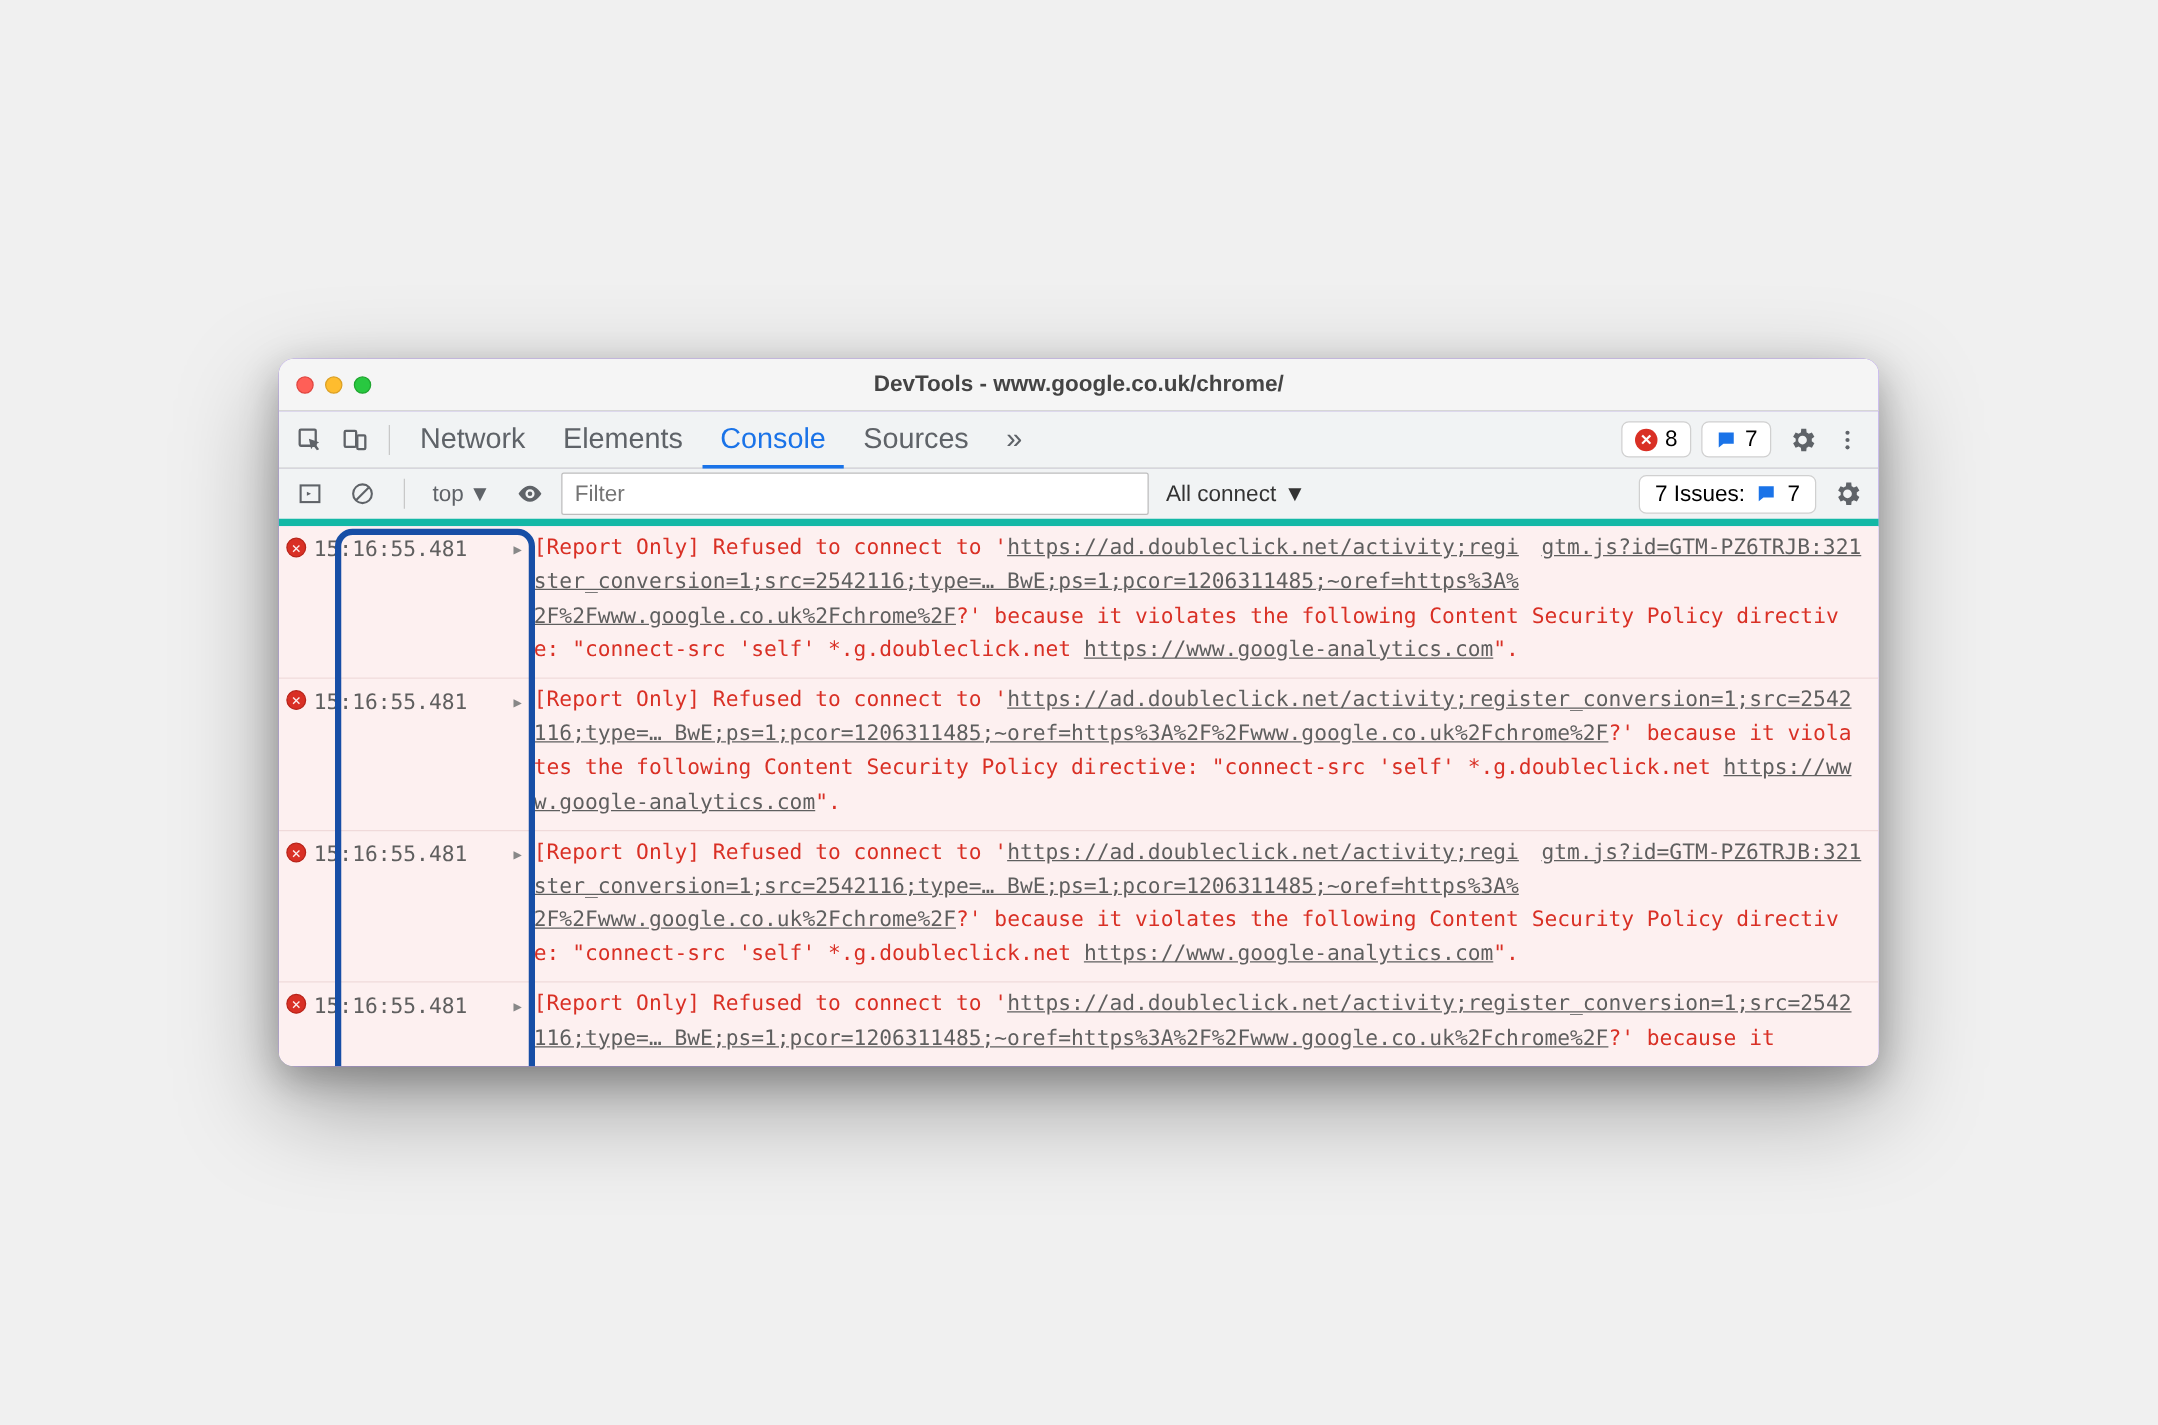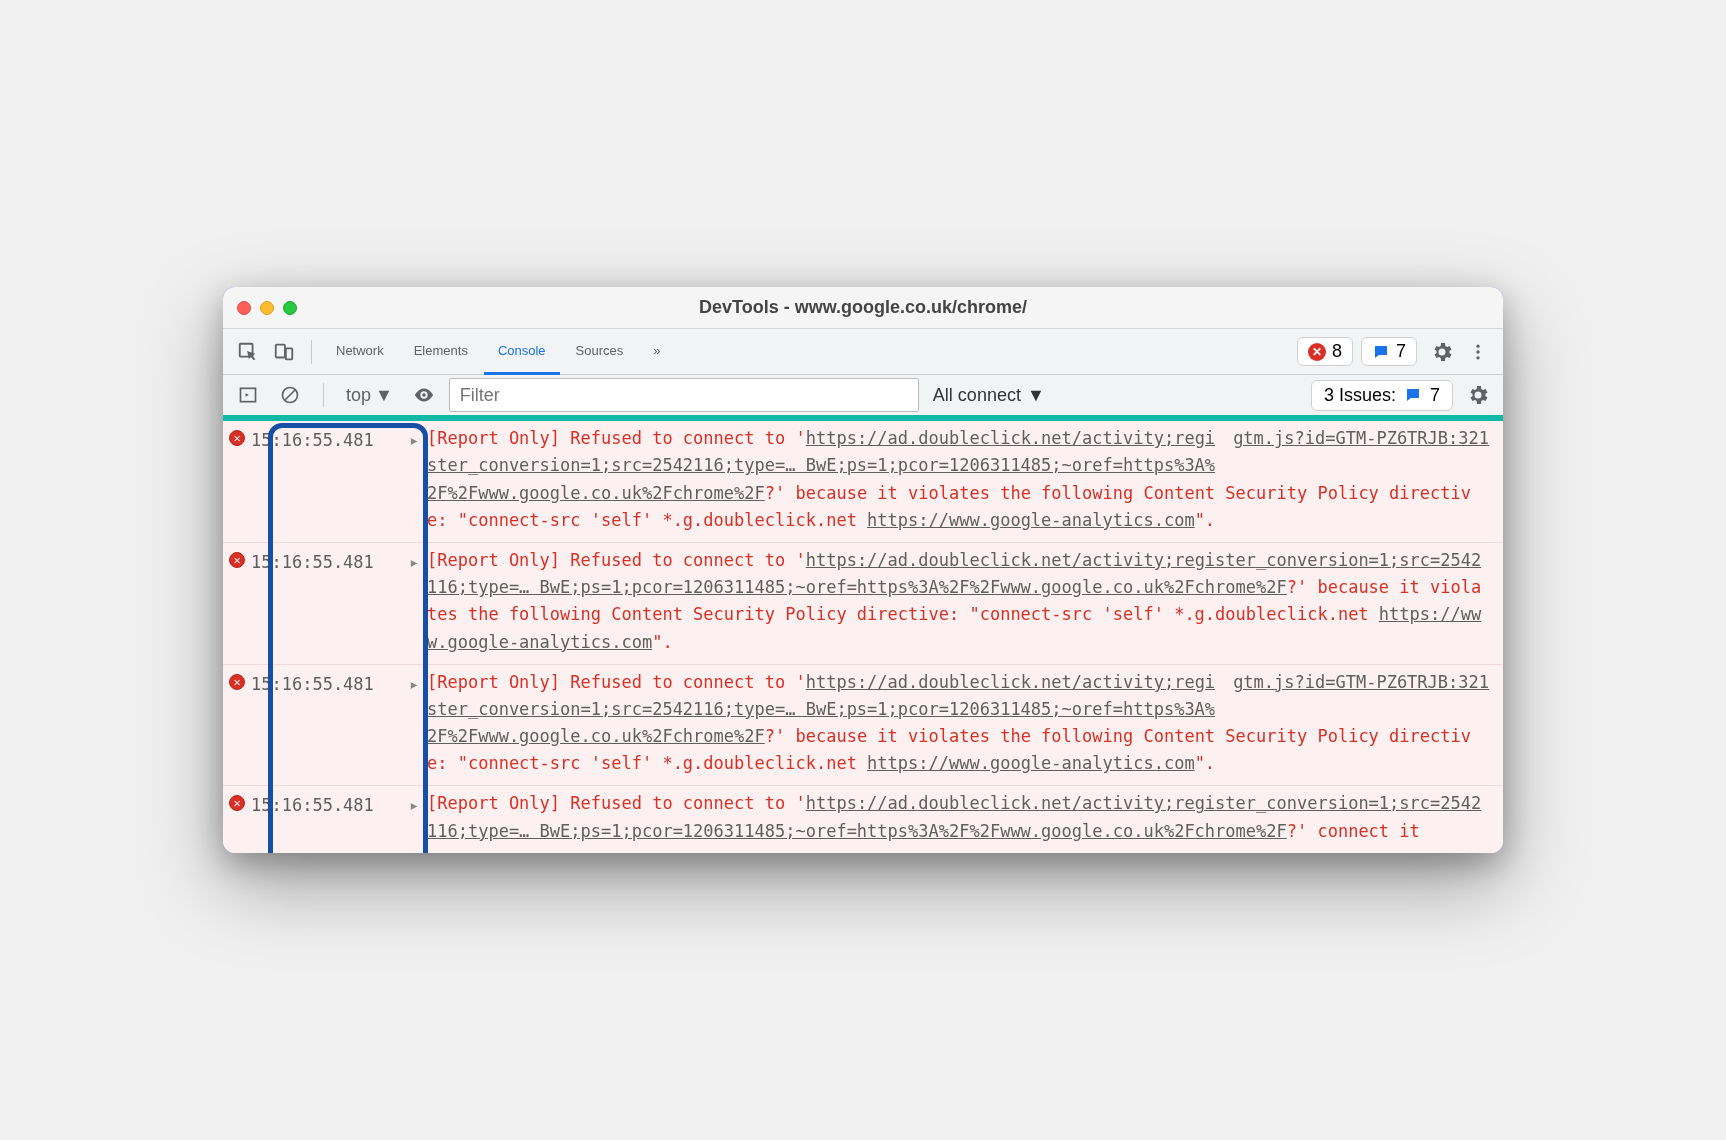--- a/index.html
+++ b/index.html
@@ -63,21 +63,21 @@
   border-radius: 4px;
   cursor: pointer;
 }
 .vsep {
   width: 1px; height: 24px; background: #c8c8c8; margin: 0 8px;
 }
 .tab {
   padding: 0 14px;
   height: 46px;
   display: flex; align-items: center;
-  font-size: 13px;
+  font-size: 23px;
   color: #5f6368;
   cursor: pointer;
   border-bottom: 3px solid transparent;
 }
 .tab.active {
   color: #1a73e8;
   border-bottom-color: #1a73e8;
 }
 .spacer { flex: 1; }
 .badge {
@@ -279,21 +279,21 @@
           <path d="M12 5C6 5 2 12 2 12s4 7 10 7 10-7 10-7-4-7-10-7zm0 11a4 4 0 110-8 4 4 0 010 8zm0-6a2 2 0 100 4 2 2 0 000-4z"></path>
         </svg>
     </div>
     <input class="filter" placeholder="Filter" style="">
     <div class="levels">
       <span>All connect</span>
       <span>▼</span>
     </div>
     <div class="spacer"></div>
     <div class="issues">
-      <span>3 Issues:</span>
+      <span>7 Issues:</span>
       <span class="bubble-icon">
         <svg width="18" height="18" viewBox="0 0 24 24" fill="#1a73e8">
             <path d="M4 4h16v12H9l-5 4V4z"></path>
           </svg>
       </span>
       <span>7</span>
     </div>
     <div class="icon-btn">
       <svg width="24" height="24" viewBox="0 0 24 24" fill="#5f6368">
           <path d="M19.4 13a7.5 7.5 0 000-2l2.1-1.6-2-3.5-2.5 1a7.5 7.5 0 00-1.7-1L15 3h-4l-.3 2.9a7.5 7.5 0 00-1.7 1l-2.5-1-2 3.5L6.6 11a7.5 7.5 0 000 2l-2.1 1.6 2 3.5 2.5-1a7.5 7.5 0 001.7 1L11 21h4l.3-2.9a7.5 7.5 0 001.7-1l2.5 1 2-3.5zM12 15.5A3.5 3.5 0 1112 8.5a3.5 3.5 0 010 7z"></path>
@@ -326,19 +326,19 @@
           <div class="timestamp">15:16:55.481</div>
           <div class="expand">▸</div>
           <div class="text"><span class="source">gtm.js?id=GTM-PZ6TRJB:321</span><span>[Report Only] Refused to connect to '</span><span class="u">https://ad.doubleclick.net/activity;register_conversion=1;src=2542116;type=… BwE;ps=1;pcor=1206311485;~oref=https%3A%2F%2Fwww.google.co.uk%2Fchrome%2F</span><span>?' because it violates the following Content Security Policy directive: "connect-src 'self' *.g.doubleclick.net </span><span class="u">https://www.google-analytics.com</span><span>".</span></div>
         </div>
         <div class="msg">
           <div class="erricon">
             <span>✕</span>
           </div>
           <div class="timestamp">15:16:55.481</div>
           <div class="expand">▸</div>
-          <div class="text"><span>[Report Only] Refused to connect to '</span><span class="u">https://ad.doubleclick.net/activity;register_conversion=1;src=2542116;type=… BwE;ps=1;pcor=1206311485;~oref=https%3A%2F%2Fwww.google.co.uk%2Fchrome%2F</span><span>?' connect it </span></div>
+          <div class="text"><span>[Report Only] Refused to connect to '</span><span class="u">https://ad.doubleclick.net/activity;register_conversion=1;src=2542116;type=… BwE;ps=1;pcor=1206311485;~oref=https%3A%2F%2Fwww.google.co.uk%2Fchrome%2F</span><span>?' because it </span></div>
         </div>
       </div>
     <div class="highlight-box" id="annot" style="left: 45px; top: 2px; width: 160px; height: 510px;"></div>
   </div>
 
 </div>
 
 </body></html>

